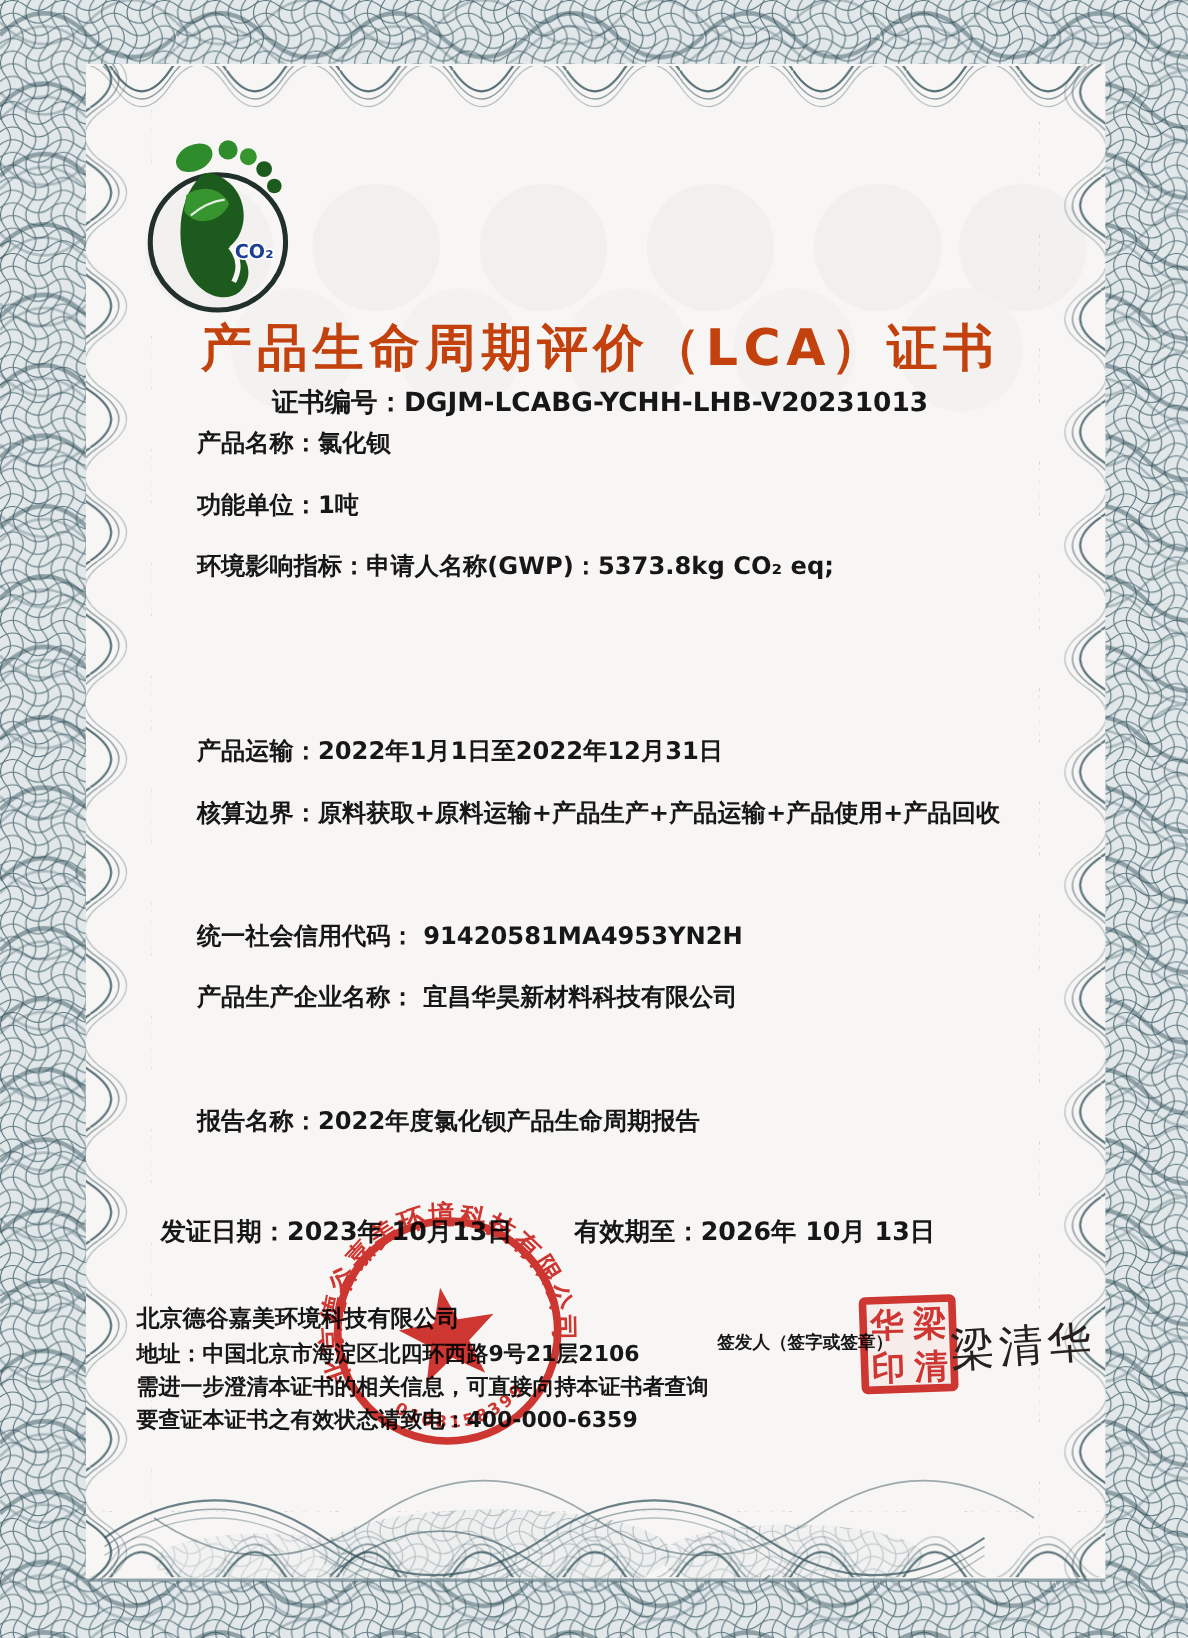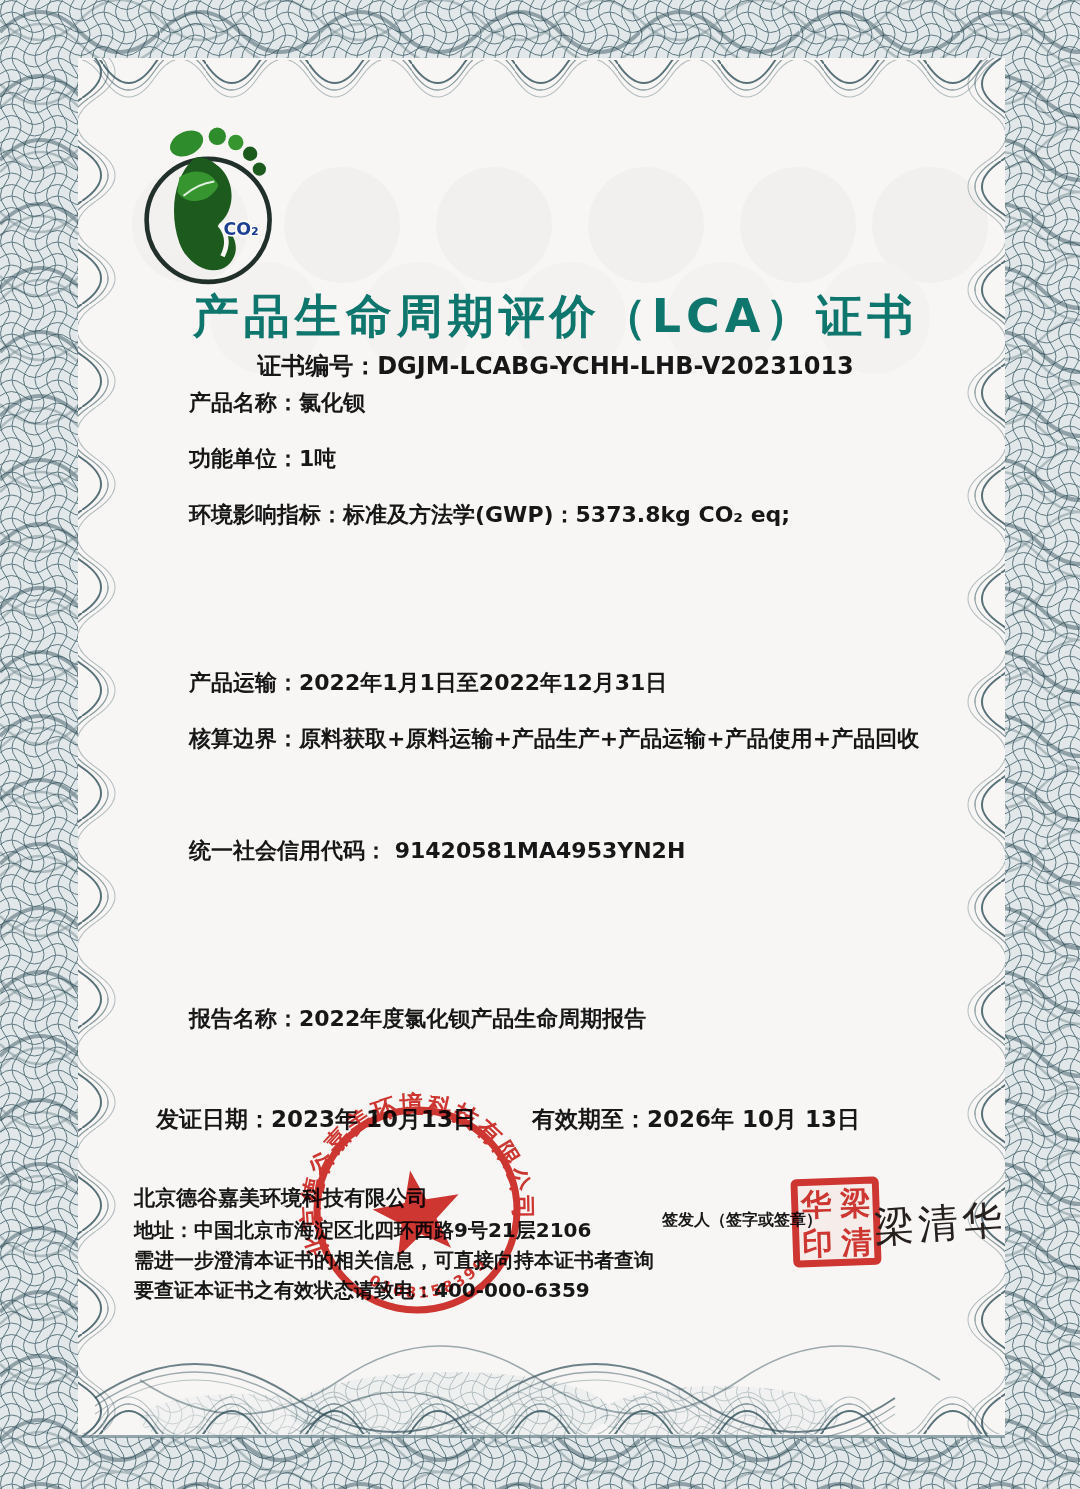--- a/index.html
+++ b/index.html
@@ -2,25 +2,25 @@
 <html><head>
 <meta charset="utf-8">
 <style>
   html,body{margin:0;padding:0;background:#dfe6e8;}
   .page{
     position:relative;width:1080px;height:1489px;overflow:hidden;
     font-family:"DejaVu Sans","Liberation Sans",sans-serif;
     color:#171717;
   }
   .border-svg{position:absolute;left:0;top:0;z-index:0;}
-  .inner{position:absolute;left:92px;top:58px;width:927px;height:1379px;z-index:2;}
+  .inner{position:absolute;left:82px;top:58px;width:927px;height:1379px;z-index:2;}
   .abs{position:absolute;}
   .logo{left:30px;top:66px;width:164px;height:164px;}
   .title{left:0;right:0;top:228px;text-align:center;font-size:46px;font-weight:700;
-         letter-spacing:5px;color:#0f766e;white-space:nowrap;}
+         letter-spacing:5px;color:#c2410c;white-space:nowrap;}
   .certno{left:0;right:0;top:292px;text-align:center;font-size:24px;font-weight:700;white-space:nowrap;}
   .field-row{left:97px;font-size:22px;font-weight:700;white-space:nowrap;text-align:right;}
   .daterow{left:64px;top:1046px;font-size:23px;font-weight:700;white-space:nowrap;}
   .valid{position:absolute;left:376px;top:0;white-space:nowrap;}
   .footer-line{left:42px;font-size:20px;font-weight:700;white-space:nowrap;}
   .footer-company{font-size:21px;}
   .signer-label{left:570px;top:1152px;font-size:16px;font-weight:700;white-space:nowrap;}
   .signature{left:782px;top:1138px;font-size:40px;font-weight:400;color:#26211f;
              transform:rotate(-4deg);letter-spacing:4px;white-space:nowrap;z-index:4;}
   .round-stamp{left:205px;top:1032px;z-index:5;mix-blend-mode:multiply;opacity:.92;
@@ -131,24 +131,25 @@
       <path d="M95 98 Q 107 112 98 129" stroke="#f8f6f4" stroke-width="4.5" fill="none"></path>
       <text x="99" y="108" font-size="17" font-weight="700" fill="#1d3f93" stroke="#ffffff" stroke-width="3" paint-order="stroke">CO₂</text>
     </svg>
 
     <div class="abs title">产品生命周期评价（LCA）证书</div>
 
     <div class="abs certno"><span>证书编号：</span><span>DGJM-LCABG-YCHH-LHB-V20231013</span></div>
 
     <div class="abs field-row" style="top:330px"><span>产品名称：</span><span>氯化钡</span></div>
     <div class="abs field-row" style="top:386px"><span>功能单位：</span><span>1吨</span></div>
-    <div class="abs field-row" style="top:442px"><span>环境影响指标：</span><span>标准及方法学(GWP)：5373.8kg CO₂ eq;</span></div>
+    <div class="abs field-row" style="top:442px"><span>环境影响指标：</span><span>申请人名称(GWP)：5373.8kg CO₂ eq;</span></div>
     <div class="abs field-row" style="top:610px"><span>产品运输：</span><span>2022年1月1日至2022年12月31日</span></div>
     <div class="abs field-row" style="top:666px"><span>核算边界：</span><span>原料获取+原料运输+产品生产+产品运输+产品使用+产品回收</span></div>
     <div class="abs field-row" style="top:778px"><span>统一社会信用代码：</span><span> 91420581MA4953YN2H</span></div>
+    <div class="abs field-row" style="top:834px"><span>产品生产企业名称：</span><span> 宜昌华昊新材料科技有限公司</span></div>
     <div class="abs field-row" style="top:946px"><span>报告名称：</span><span>2022年度氯化钡产品生命周期报告</span></div>
 
     <div class="abs daterow">
       <span>发证日期：</span><span>2023年 10月13日</span>
       <span class="valid"><span>有效期至：</span><span>2026年 10月 13日</span></span>
     </div>
 
     <div class="abs footer-line footer-company" style="top:1126px">北京德谷嘉美环境科技有限公司</div>
     <div class="abs footer-line" style="top:1159px">地址：中国北京市海淀区北四环西路9号21层2106</div>
     <div class="abs footer-line" style="top:1189px">需进一步澄清本证书的相关信息，可直接向持本证书者查询</div>

